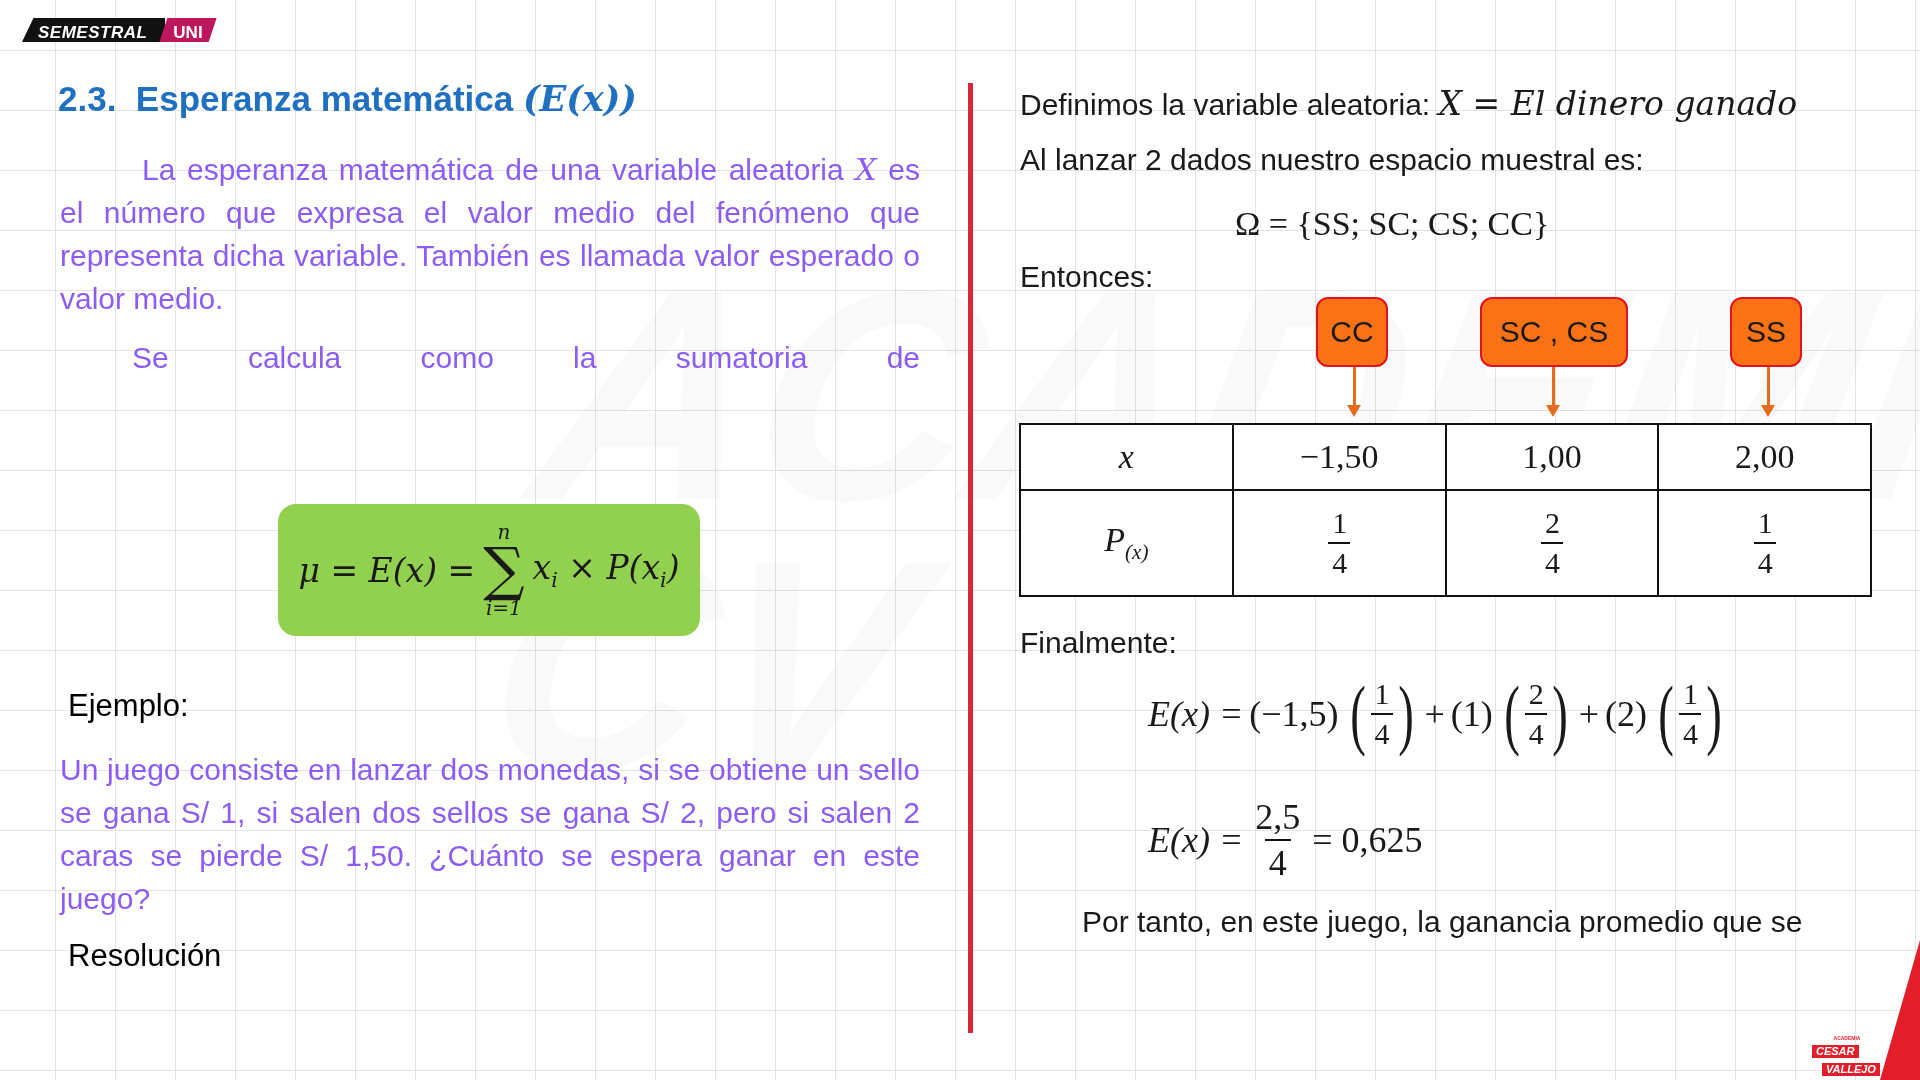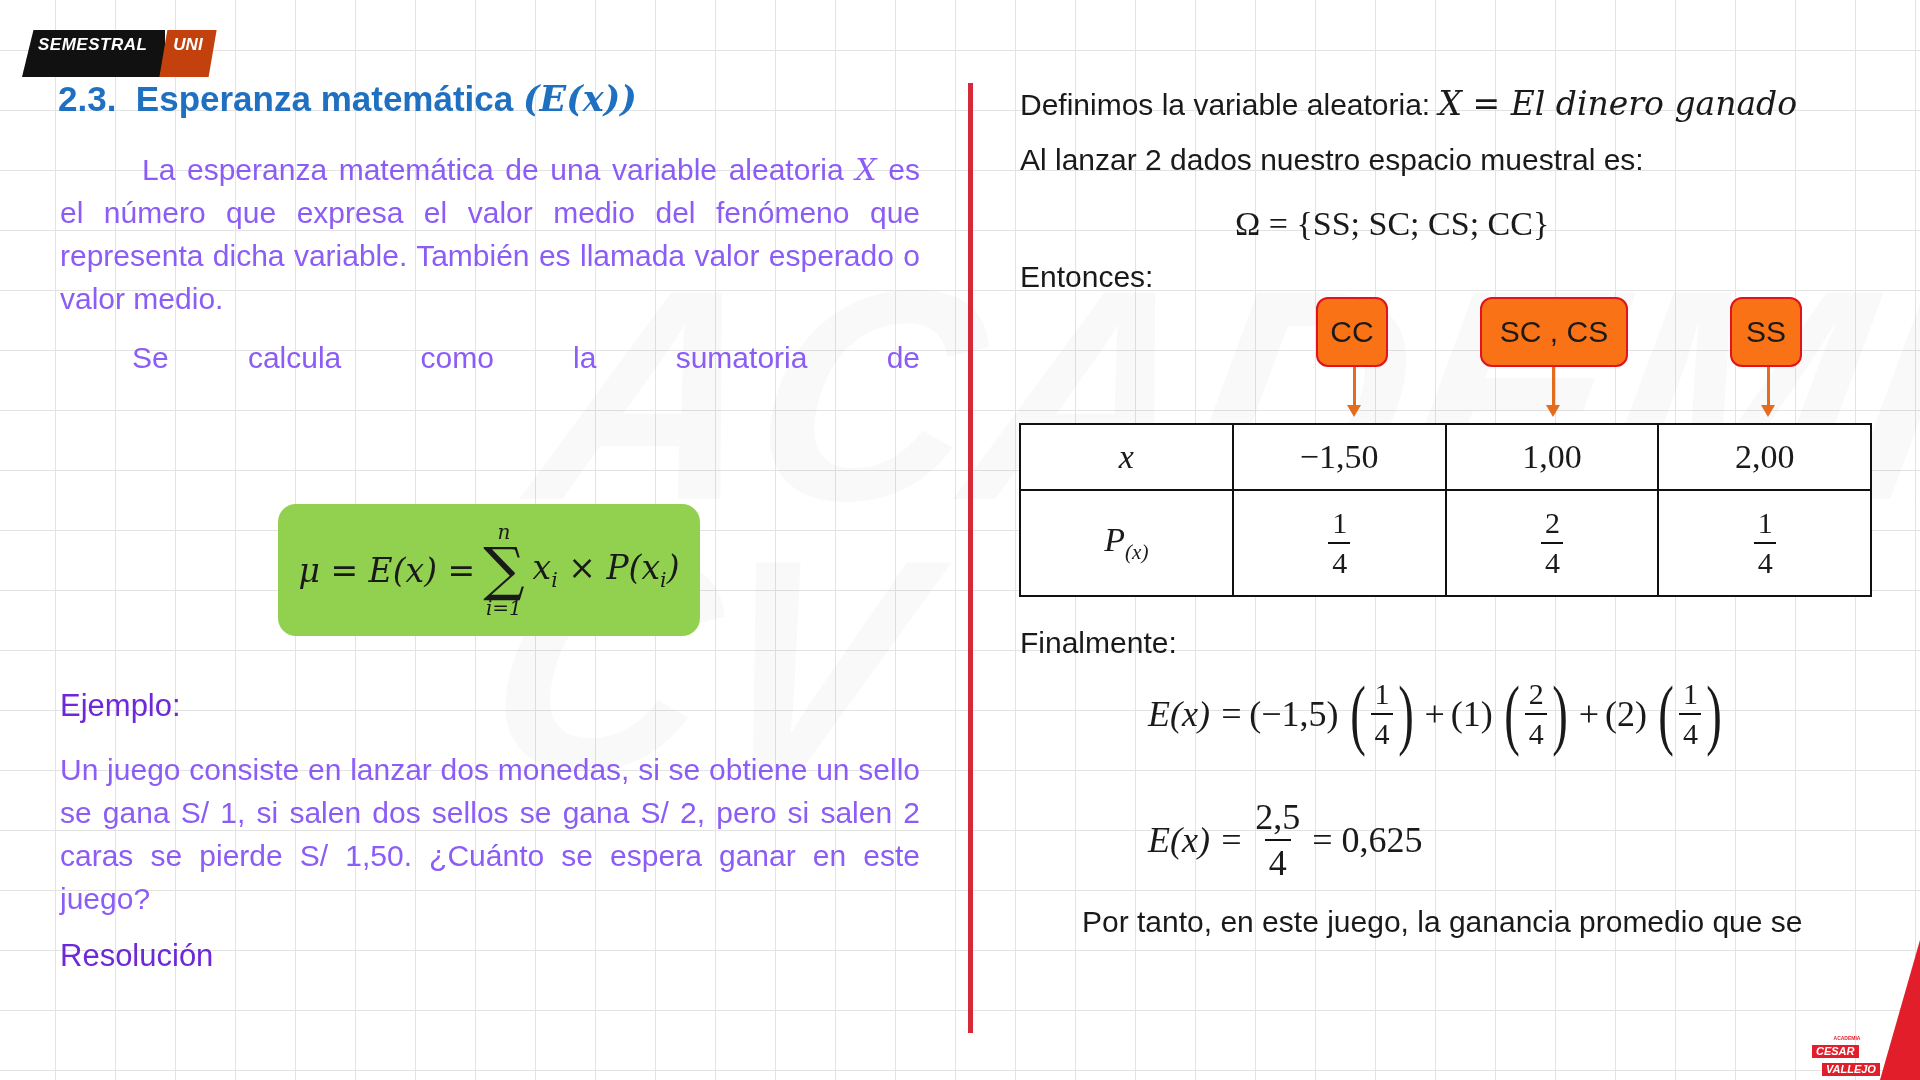--- a/index.html
+++ b/index.html
@@ -12,28 +12,28 @@
       linear-gradient(to bottom, #e3e3e3 1px, transparent 1px);
     background-size: 60px 60px;
     background-position: -5px -10px;
     font-family: "Liberation Sans", sans-serif;
     color: #1a1a1a;
   }
   .serif-math { font-family: "DejaVu Serif", "Liberation Serif", serif; font-style: italic; }
   .serif-up { font-family: "Liberation Serif", "DejaVu Serif", serif; font-style: normal; }
 
   
-  .badge { position: absolute; left: 22px; top: 30px; height: 47px; display: flex; }
+  .badge { position: absolute; left: 22px; top: 18px; height: 24px; display: flex; }
   .badge-black {
     background: #111; color: #fff; font-weight: bold; font-style: italic;
     font-size: 17px; letter-spacing: 0.5px; padding: 0 18px 0 16px; line-height: 30px;
     clip-path: polygon(8% 0, 100% 0, 100% 100%, 0 100%);
   }
   .badge-orange {
-    background: #c2410c; color: #fff; font-weight: bold; font-style: italic;
+    background: #be185d; color: #fff; font-weight: bold; 
     font-size: 17px; padding: 0 14px 0 14px; line-height: 30px; margin-left: -6px;
     clip-path: polygon(14% 0, 100% 0, 86% 100%, 0 100%);
   }
 
   
   .watermark {
     position: absolute; left: 520px; top: 260px; font-size: 300px; font-weight: bold; font-style: italic;
     color: rgba(0,0,0,0.025); transform: skewX(-10deg); line-height: 0.9; pointer-events: none;
   }
 
@@ -53,21 +53,21 @@
   .para2 { top: 336px; text-indent: 72px; }
   .para2 .firstline { display: flex; justify-content: space-between; }
   .formula-box {
     position: absolute; left: 278px; top: 504px; width: 422px; height: 132px; background: #92d050;
     border-radius: 18px; display: flex; align-items: center; justify-content: center; font-size: 33px;
   }
   .sum { display: inline-flex; flex-direction: column; align-items: center; margin: 0 8px; line-height: 1; }
   .sum .lim { font-size: 20px; font-family: "DejaVu Serif", serif; font-style: italic; }
   .sum .sigma { font-size: 58px; font-family: "DejaVu Serif", serif; font-style: normal; line-height: 0.95; }
   sub { font-size: 0.62em; }
-  .red-label { position: absolute; left: 60px; font-size: 31px; color: #6d28d9; }
+  .red-label { position: absolute; left: 68px; font-size: 31px; color: #000000; }
   .ejemplo { top: 688px; }
   .resolucion { top: 938px; }
   .para3 { top: 748px; }
 
   
   .r-text { position: absolute; left: 1020px; font-size: 30px; color: #1a1a1a; }
   .def { top: 84px; }
   .def .math { font-size: 33px; }
   .alanzar { top: 143px; }
   .omega { position: absolute; left: 1235px; top: 205px; font-size: 34px; }

